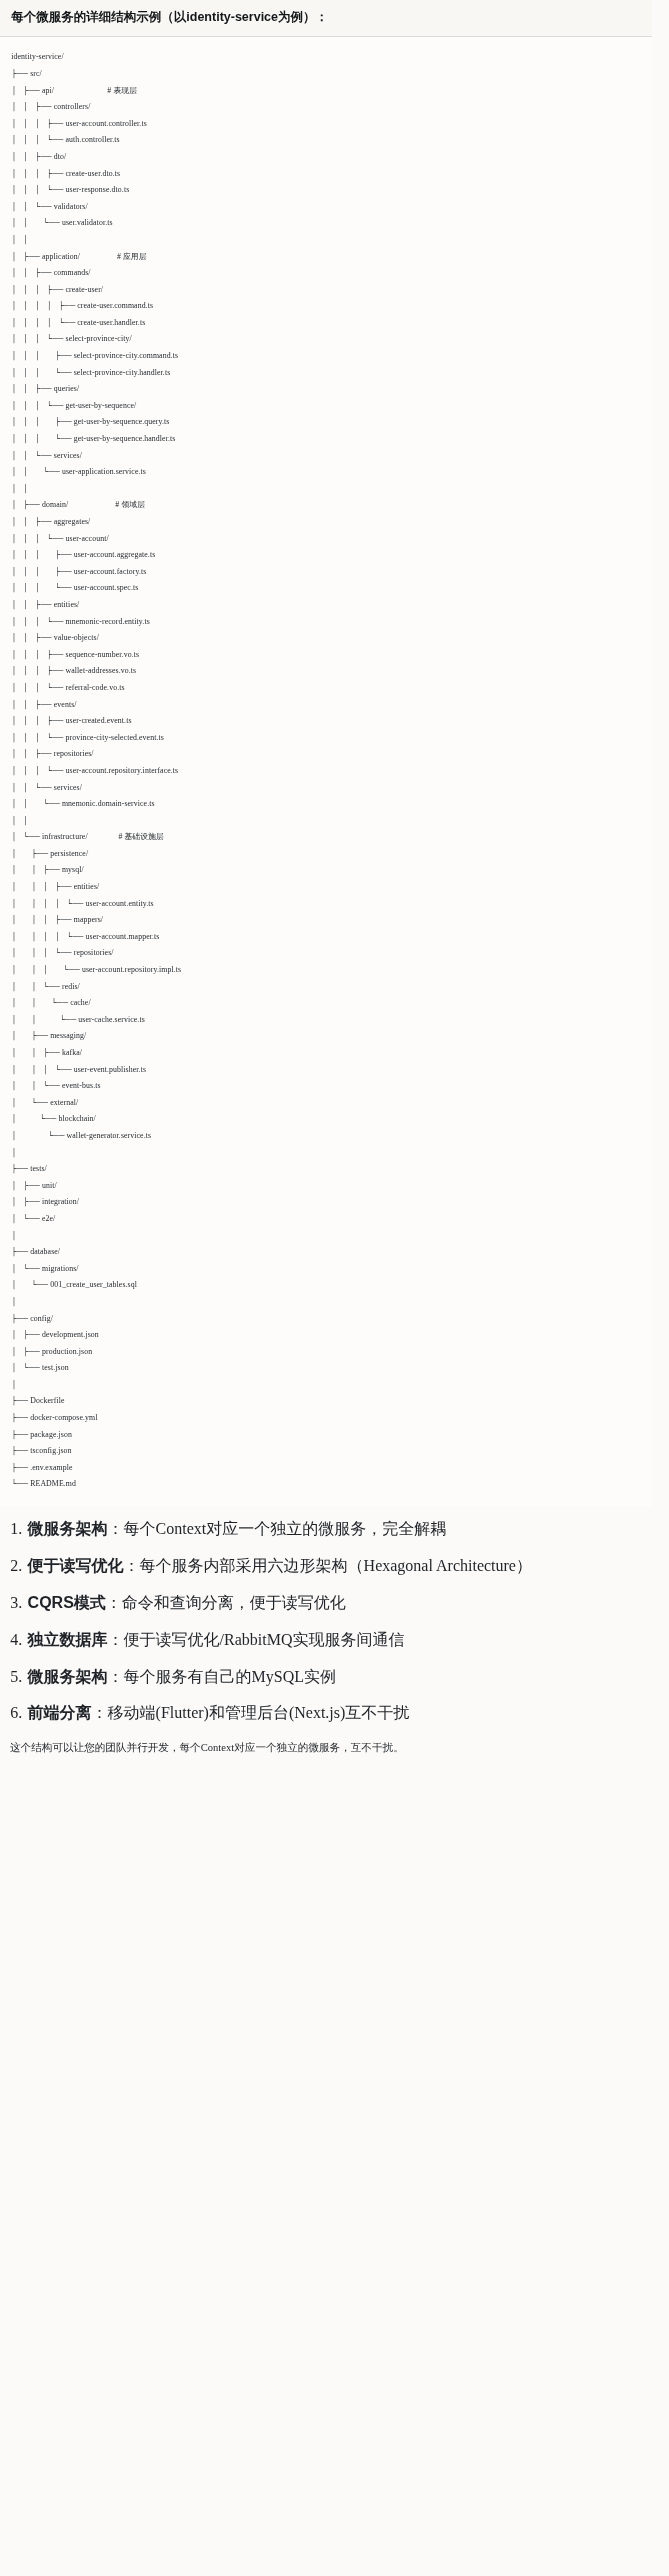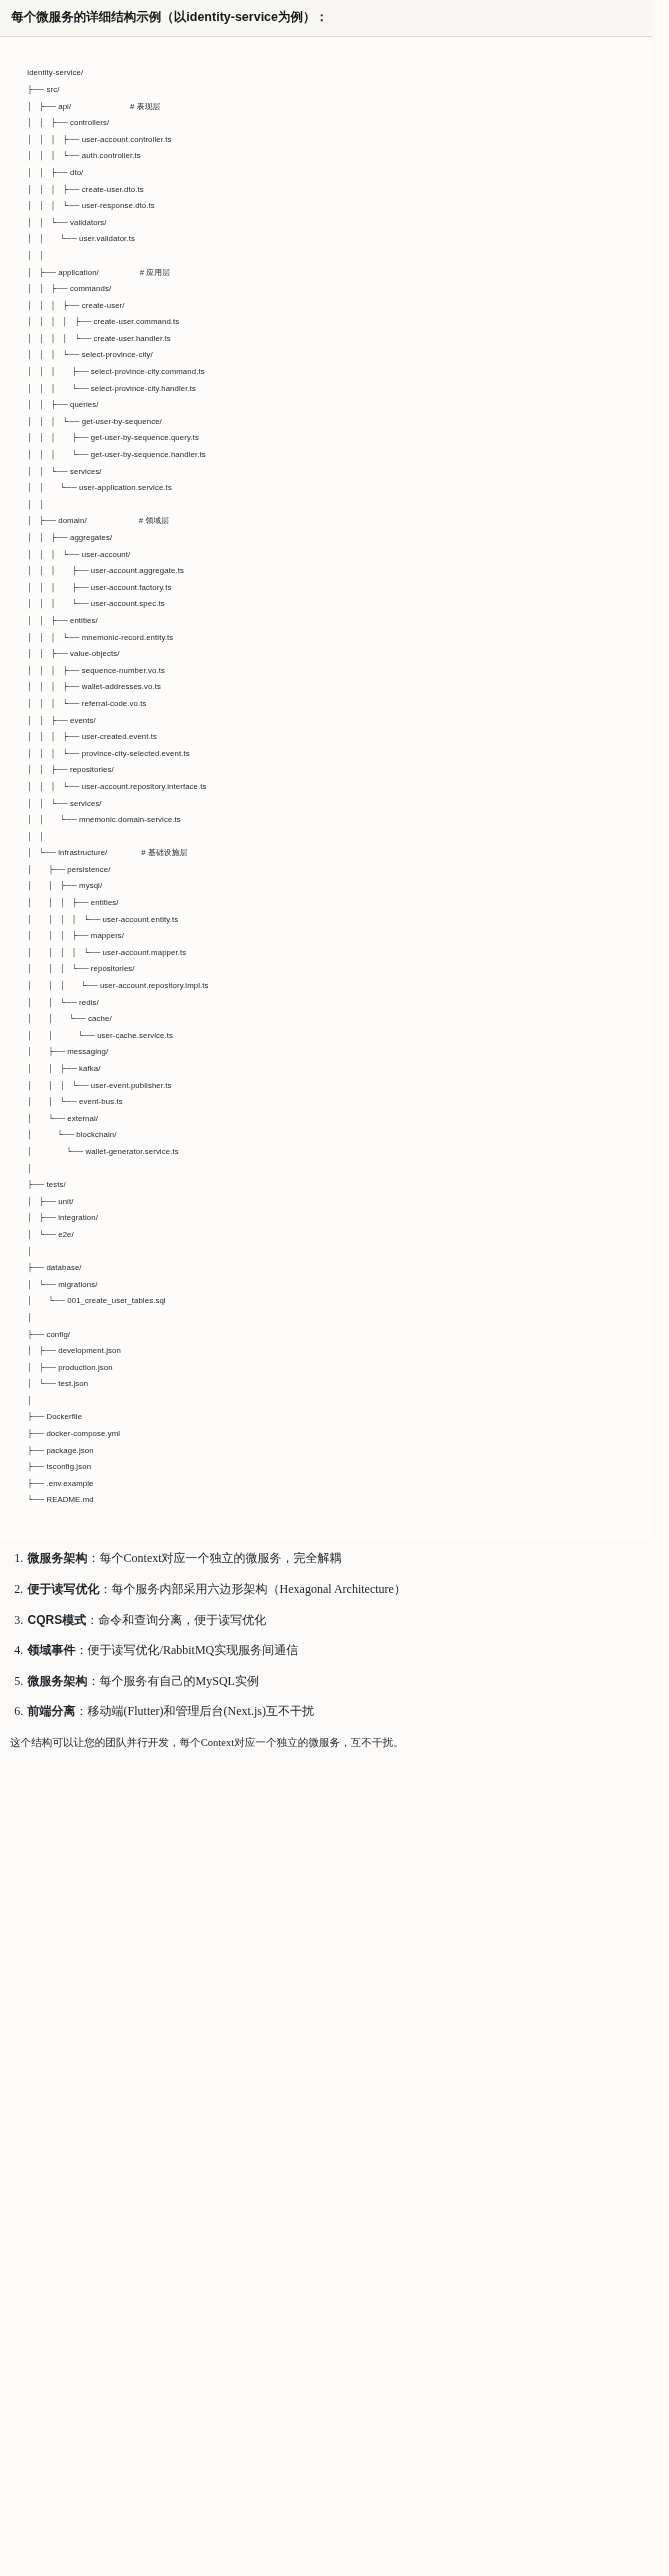--- a/index.html
+++ b/index.html
@@ -36,22 +36,22 @@
     border: 0;
     margin: 0;
   }
   
   .code-block {
     background: #fdfcfa;
     padding: 12.5px 11.3px 13.8px 11.3px;
     margin: 0;
   }
   pre.tree {
-    margin: 16px;
-    font-family: Liberation Sans, sans-serif;
+    margin: 0;
+    font-family: Liberation Serif, serif;
     font-size: 7.8px;
     line-height: 16.6px;
     color: #24292f;
     white-space: pre;
     letter-spacing: 0.1px;
     tab-size: 4;
   }
   
   .notes {
     padding: 10px 10px 12.5px 10px;
@@ -62,21 +62,21 @@
     font-weight: bold;
     font-size: 10.6px;
     color: #14171a;
     margin: 0 0 8.8px 0;
     line-height: 1.5;
   }
   ol.note-list {
     margin: 0 0 11.3px 0;
     padding: 0 0 0 16.3px;
     list-style: decimal;
-    font-size: 12px;
+    font-size: 16px;
     line-height: 1.55;
   }
   ol.note-list > li {
     margin: 0 0 12px 0;
     padding-left: 1.3px;
   }
   ol.note-list > li:last-child { margin-bottom: 0; }
   .note-term {
     font-family: "Liberation Sans", "DejaVu Sans", sans-serif;
     font-weight: bold;
@@ -194,21 +194,21 @@
       <li>
         <span class="note-term">微服务架构</span><span>：</span><span class="note-body">每个Context对应一个独立的微服务，完全解耦</span>
       </li>
       <li>
         <span class="note-term">便于读写优化</span><span>：</span><span class="note-body">每个服务内部采用六边形架构（Hexagonal Architecture）</span>
       </li>
       <li>
         <span class="note-term">CQRS模式</span><span>：</span><span class="note-body">命令和查询分离，便于读写优化</span>
       </li>
       <li>
-        <span class="note-term">领域事件</span><span>：</span><span class="note-body">便于读写优化/RabbitMQ实现服务间通信</span>
+        <span class="note-term">独立数据库</span><span>：</span><span class="note-body">便于读写优化/RabbitMQ实现服务间通信</span>
       </li>
       <li>
         <span class="note-term">微服务架构</span><span>：</span><span class="note-body">每个服务有自己的MySQL实例</span>
       </li>
       <li>
         <span class="note-term">前端分离</span><span>：</span><span class="note-body">移动端(Flutter)和管理后台(Next.js)互不干扰</span>
       </li>
     </ol>
 
     <p class="closing">这个结构可以让您的团队并行开发，每个Context对应一个独立的微服务，互不干扰。</p>

